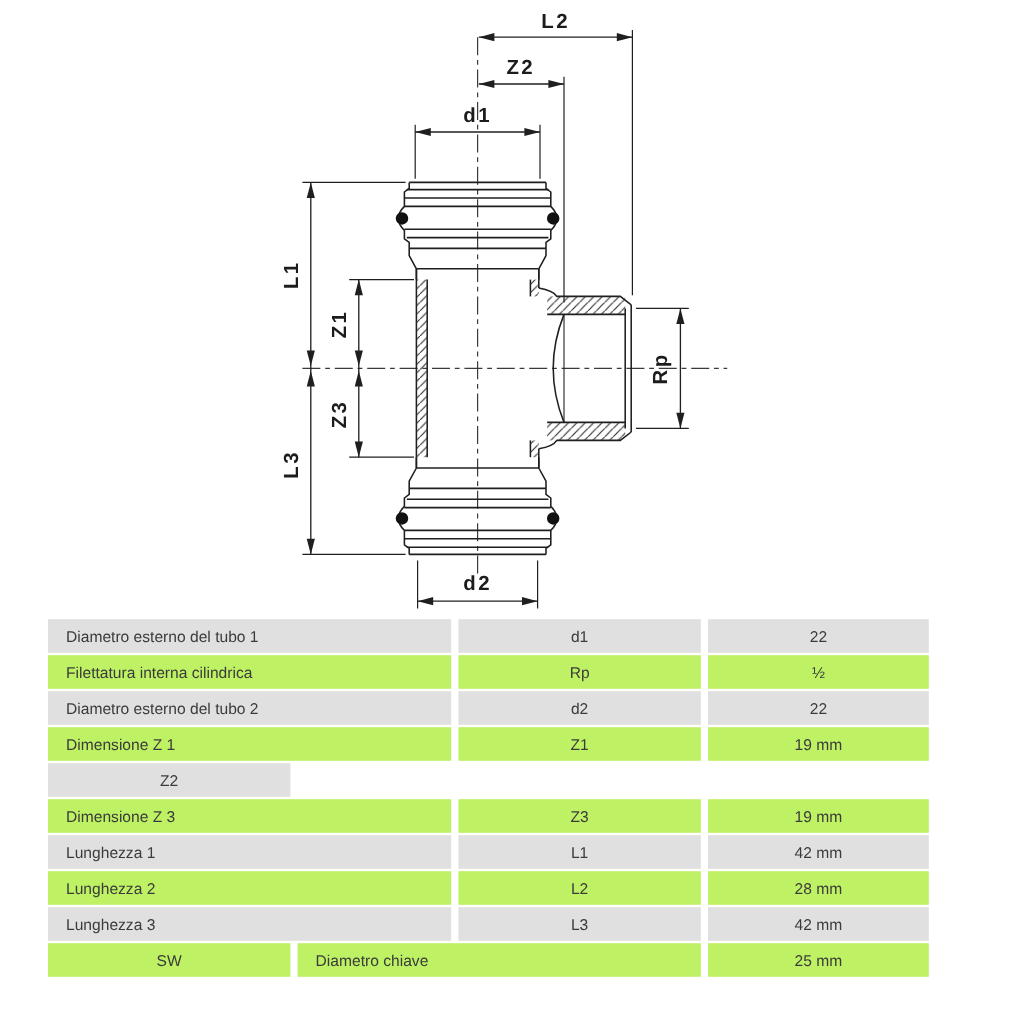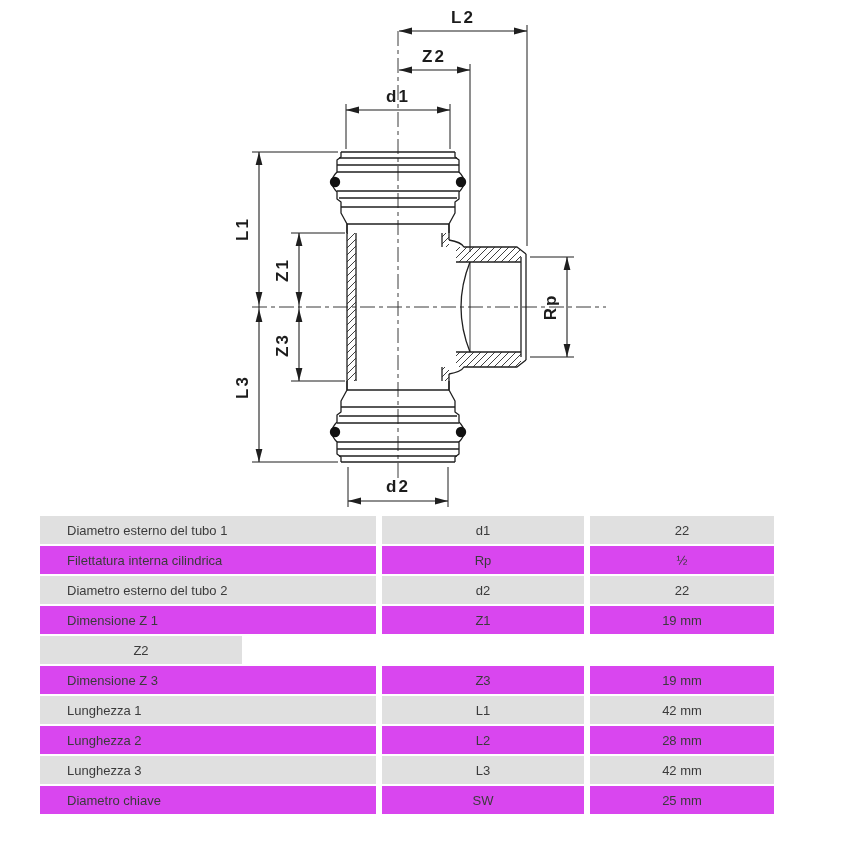--- a/index.html
+++ b/index.html
@@ -8,25 +8,25 @@
     font-family:"Liberation Sans",sans-serif;
   }
   .drawing{position:absolute;left:0;top:0;}
   .dim-label{
     font-family:"Liberation Sans",sans-serif;
     font-size:17px;font-weight:bold;letter-spacing:2px;fill:#1c1c1c;
   }
   .spec-table{position:absolute;left:40px;top:516px;width:760px;}
   .trow{display:flex;height:28px;margin-bottom:2px;}
   .cell{display:flex;align-items:center;font-size:13px;color:#3b3b3b;height:28px;box-sizing:border-box;}
-  .c1{width:336px;padding-left:27px;margin-right:6px;}
+  .c1{width:336px;padding-left:15px;margin-right:6px;}
   .c2{width:202px;margin-right:6px;justify-content:center;text-align:center;}
   .c3{width:184px;justify-content:center;text-align:center;}
   .trow.odd  .cell{background:#e0e0e0;}
-  .trow.even .cell{background:#d946ef;}
+  .trow.even .cell{background:#bef264;}
 </style>
 </head>
 <body>
 
 <svg class="drawing" width="850" height="516" viewBox="0 0 850 516">
   <defs>
     <pattern id="hatch" patternUnits="userSpaceOnUse" width="7" height="7">
       <path d="M0,7 L7,0" stroke="#2a2a2a" stroke-width="0.9"></path>
     </pattern>
   </defs>
@@ -206,17 +206,17 @@
     <div class="cell c1">Lunghezza 2</div>
     <div class="cell c2">L2</div>
     <div class="cell c3">28 mm</div>
   </div>
   <div class="trow odd">
     <div class="cell c1">Lunghezza 3</div>
     <div class="cell c2">L3</div>
     <div class="cell c3">42 mm</div>
   </div>
   <div class="trow even">
+    <div class="cell c2">SW</div>
     <div class="cell c1">Diametro chiave</div>
-    <div class="cell c2">SW</div>
     <div class="cell c3">25 mm</div>
   </div>
 </div>
 
 </body></html>

